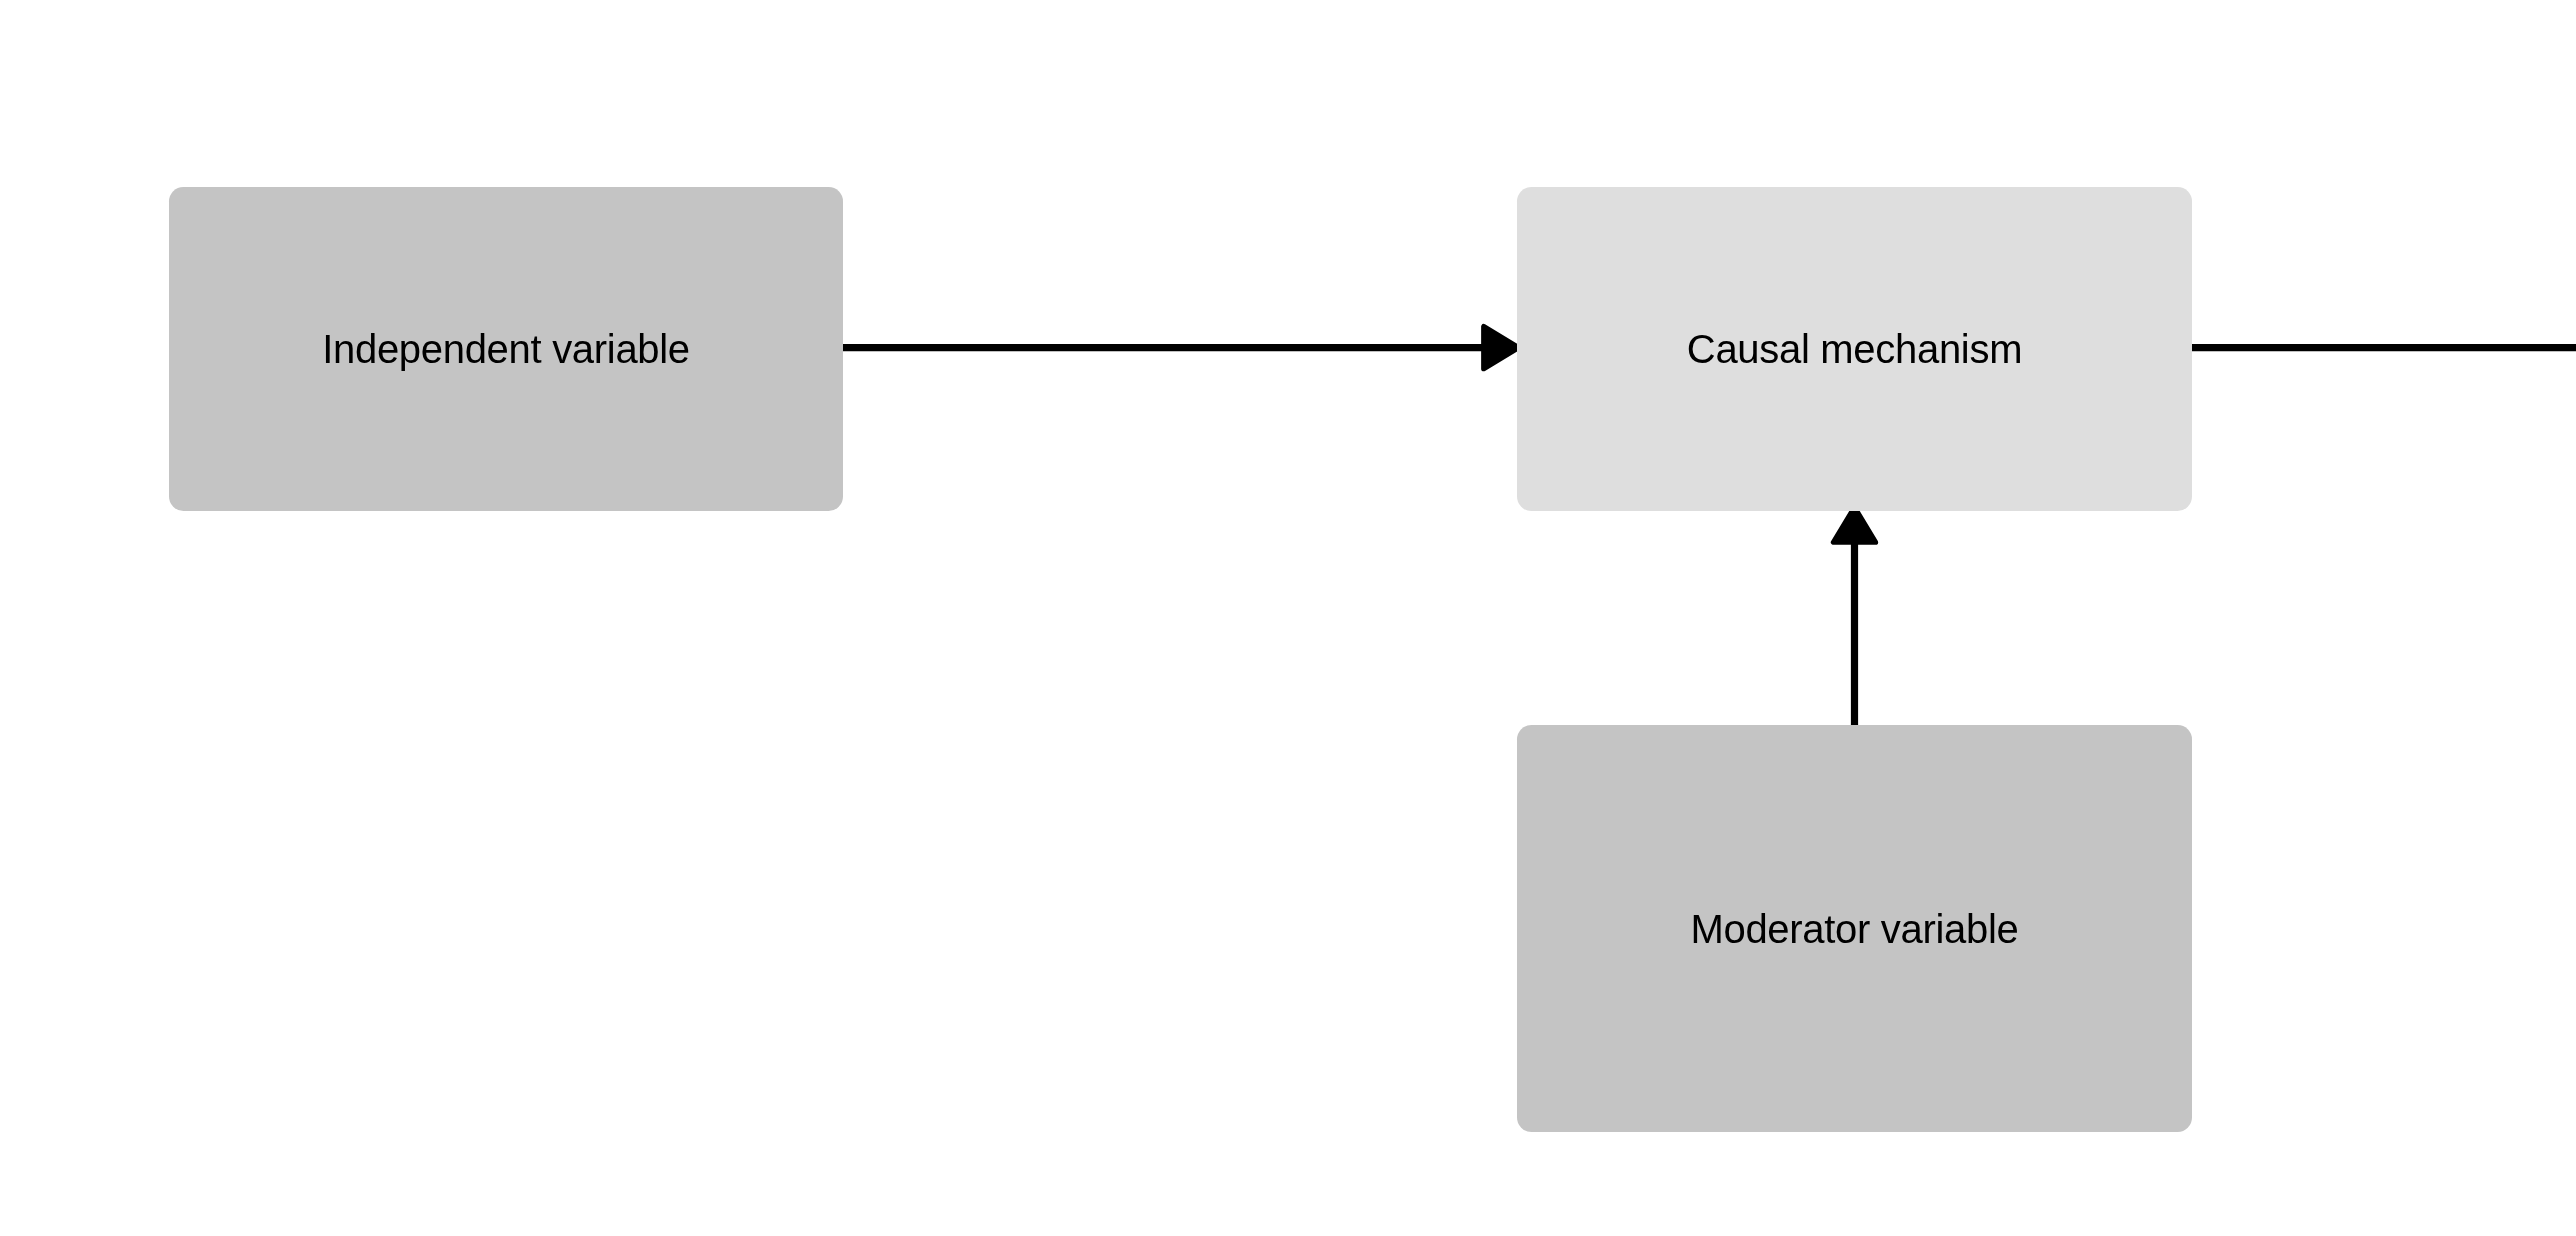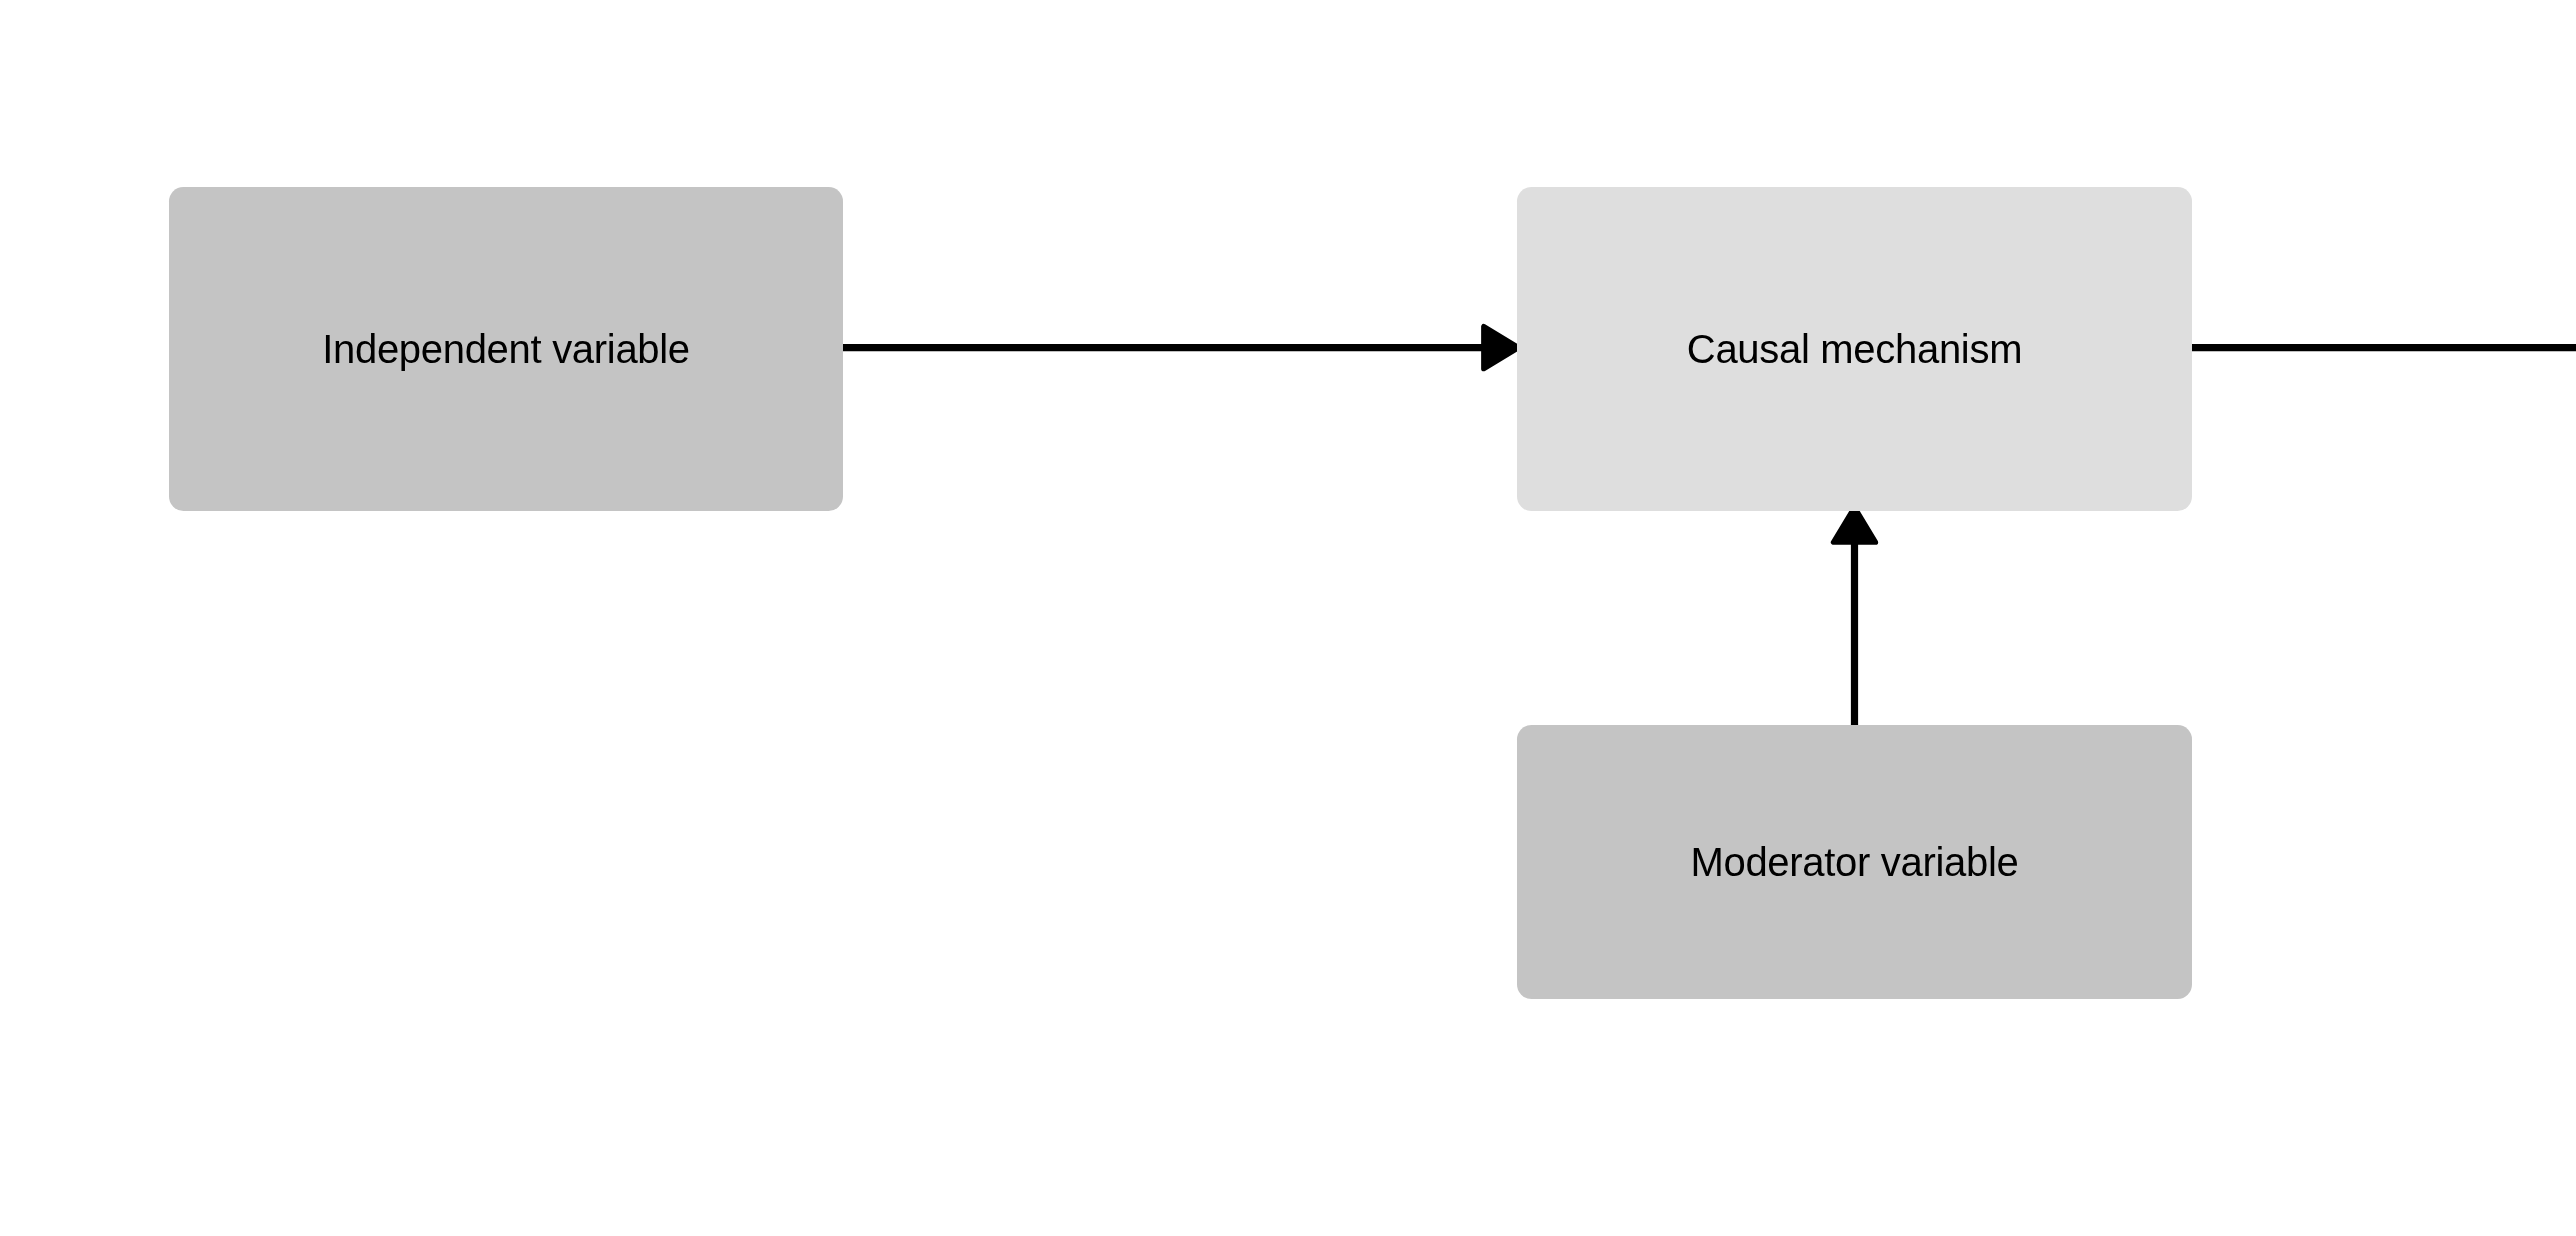--- a/index.html
+++ b/index.html
@@ -60,21 +60,21 @@
     top: 187px;
     width: 675px;
     height: 324px;
     background: #dedede;
   }
   
   #node-moderator {
     left: 1517px;
     top: 725px;
     width: 675px;
-    height: 274px;
+    height: 407px;
     background: #c4c4c4;
   }
 </style>
 </head>
 <body>
 
 <div id="canvas">
 
   <svg id="edges" viewBox="0 0 7200 2400" width="3709" height="1236" aria-hidden="true">
 

